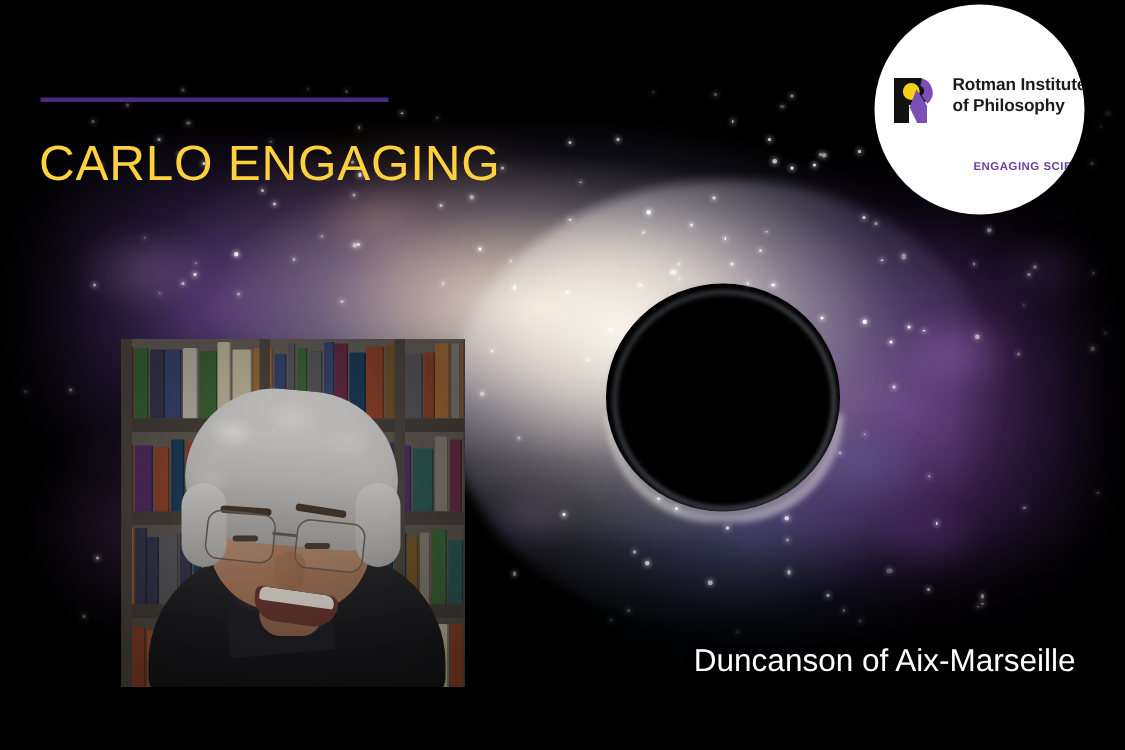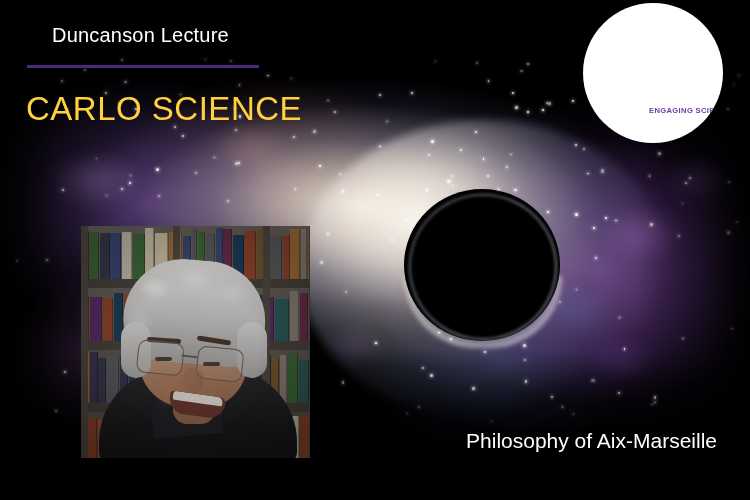--- a/index.html
+++ b/index.html
@@ -725,25 +725,36 @@
       <div class="lens" style="left:60px;"></div>
     </div>
     <div class="nose"></div>
     <div class="cheek"></div>
     <div class="smile">
       <div class="teeth"></div>
     </div>
     <div class="photo-shade"></div>
   </div>
 
-  <div class="kicker">Duncanson Lecture</div>
   <div class="divider"></div>
-  <div class="speaker-name">CARLO SCIENCE</div>
+  <div class="speaker-name">CARLO ENGAGING</div>
 
   <div class="affiliation">
-    <div>Philosophy of Aix-Marseille</div>
+    <div>Duncanson of Aix-Marseille</div>
   </div>
 
   <div class="logo-badge">
+    <div class="logo-inner">
+      <svg class="logo-mark" viewBox="0 0 34 34">
+        <path d="M2 2 H20 A10 10 0 0 1 20 20 H12 V32 H2 Z" fill="#111111"></path>
+        <circle cx="13.5" cy="11" r="5.6" fill="#f7d117"></circle>
+        <path d="M17 9.5 L24 20.5 L24 32 L17.5 32 L12.4 21.5 Z" fill="#7b4fb5"></path>
+        <path d="M20.6 2.4 A9.6 9.6 0 0 1 24.2 19.2 L20.4 13.6 A3.4 3.4 0 0 0 19.6 7.4 Z" fill="#7b4fb5"></path>
+      </svg>
+      <div class="logo-type">
+        <div class="logo-line">Rotman Institute</div>
+        <div class="logo-line">of Philosophy</div>
+      </div>
+    </div>
     <div class="logo-tag" style="position:absolute; left:44px; top:96px;">ENGAGING SCIENCE.</div>
   </div>
 
 </div>
 
 </body></html>

